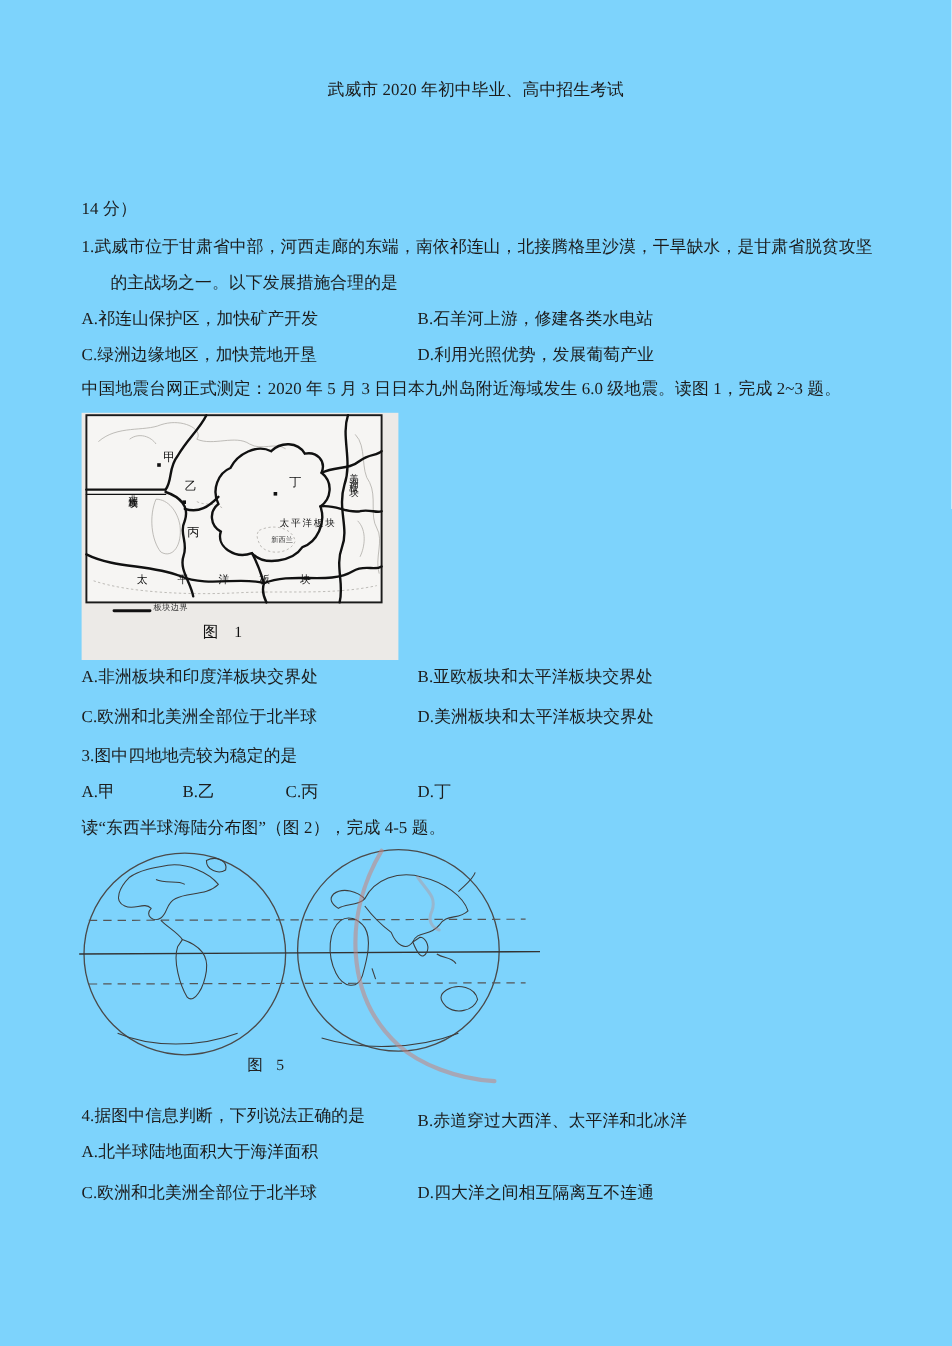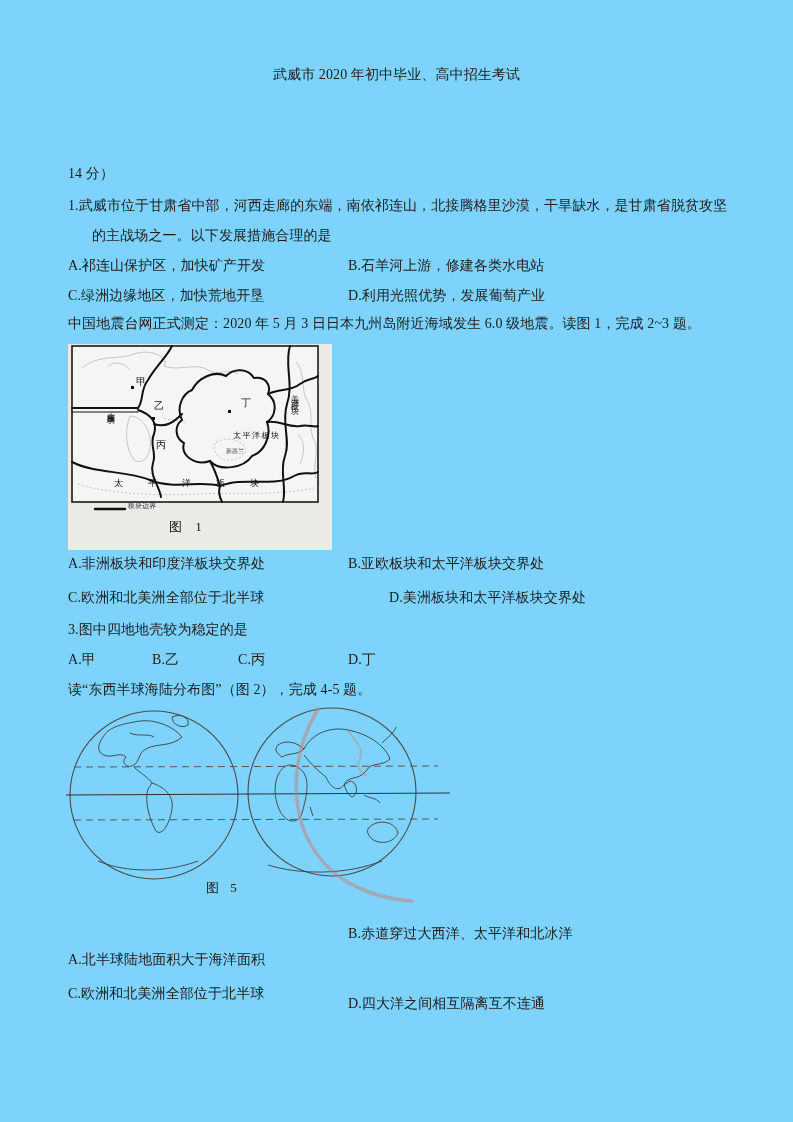--- a/index.html
+++ b/index.html
@@ -97,21 +97,21 @@
     <span class="figlabel f1-ame">美洲板块</span>
     <span class="figlabel f1-ant">太平洋板块</span>
     <span class="figlabel f1-nz">新西兰</span>
     <span class="figlabel f1-leg">板块边界</span>
     <span class="figlabel f1-cap">图 1</span>
   </div>
 
   <div class="line lft" style="top:555px;">A.非洲板块和印度洋板块交界处</div>
   <div class="line colB" style="top:555px;">B.亚欧板块和太平洋板块交界处</div>
   <div class="line lft" style="top:589px;">C.欧洲和北美洲全部位于北半球</div>
-  <div class="line colB" style="top:589px;margin-left:41px;">D.美洲板块和太平洋板块交界处</div>
+  <div class="line colB" style="top:589px;">D.美洲板块和太平洋板块交界处</div>
 
   <div class="line lft" style="top:621px;">3.图中四地地壳较为稳定的是</div>
   <div class="line" style="left:68px;  top:651px;">A.甲</div>
   <div class="line" style="left:152px; top:651px;font-family:Liberation Serif, serif;">B.乙</div>
   <div class="line" style="left:238px; top:651px;">C.丙</div>
   <div class="line" style="left:348px; top:651px;">D.丁</div>
 
   <div class="line lft" style="top:681px;">读“东西半球海陆分布图”（图 2），完成 4-5 题。</div>
 
   <div class="fig2">
@@ -148,18 +148,19 @@
       </g>
 
       <g fill="none" stroke="#c9837c" stroke-linecap="round">
         <path d="M258,6 C226,60 228,128 272,168 C290,184 320,196 352,198" stroke-width="3.5" opacity="0.55"></path>
         <path d="M288,28 C296,40 304,44 300,56 C296,64 300,70 306,72" stroke-width="2.5" opacity="0.35"></path>
       </g>
     </svg>
     <span class="figlabel f2-cap">图 5</span>
   </div>
 
+  <div class="line lft" style="top:921px;">4.据图中信息判断，下列说法正确的是</div>
   <div class="line lft" style="top:951px;">A.北半球陆地面积大于海洋面积</div>
   <div class="line colB" style="top:925px;">B.赤道穿过大西洋、太平洋和北冰洋</div>
   <div class="line lft" style="top:985px;">C.欧洲和北美洲全部位于北半球</div>
-  <div class="line colB" style="top:985px;margin-top:10px;">D.四大洋之间相互隔离互不连通</div>
+  <div class="line colB" style="top:985px;">D.四大洋之间相互隔离互不连通</div>
 
 </div>
 
 </body></html>

